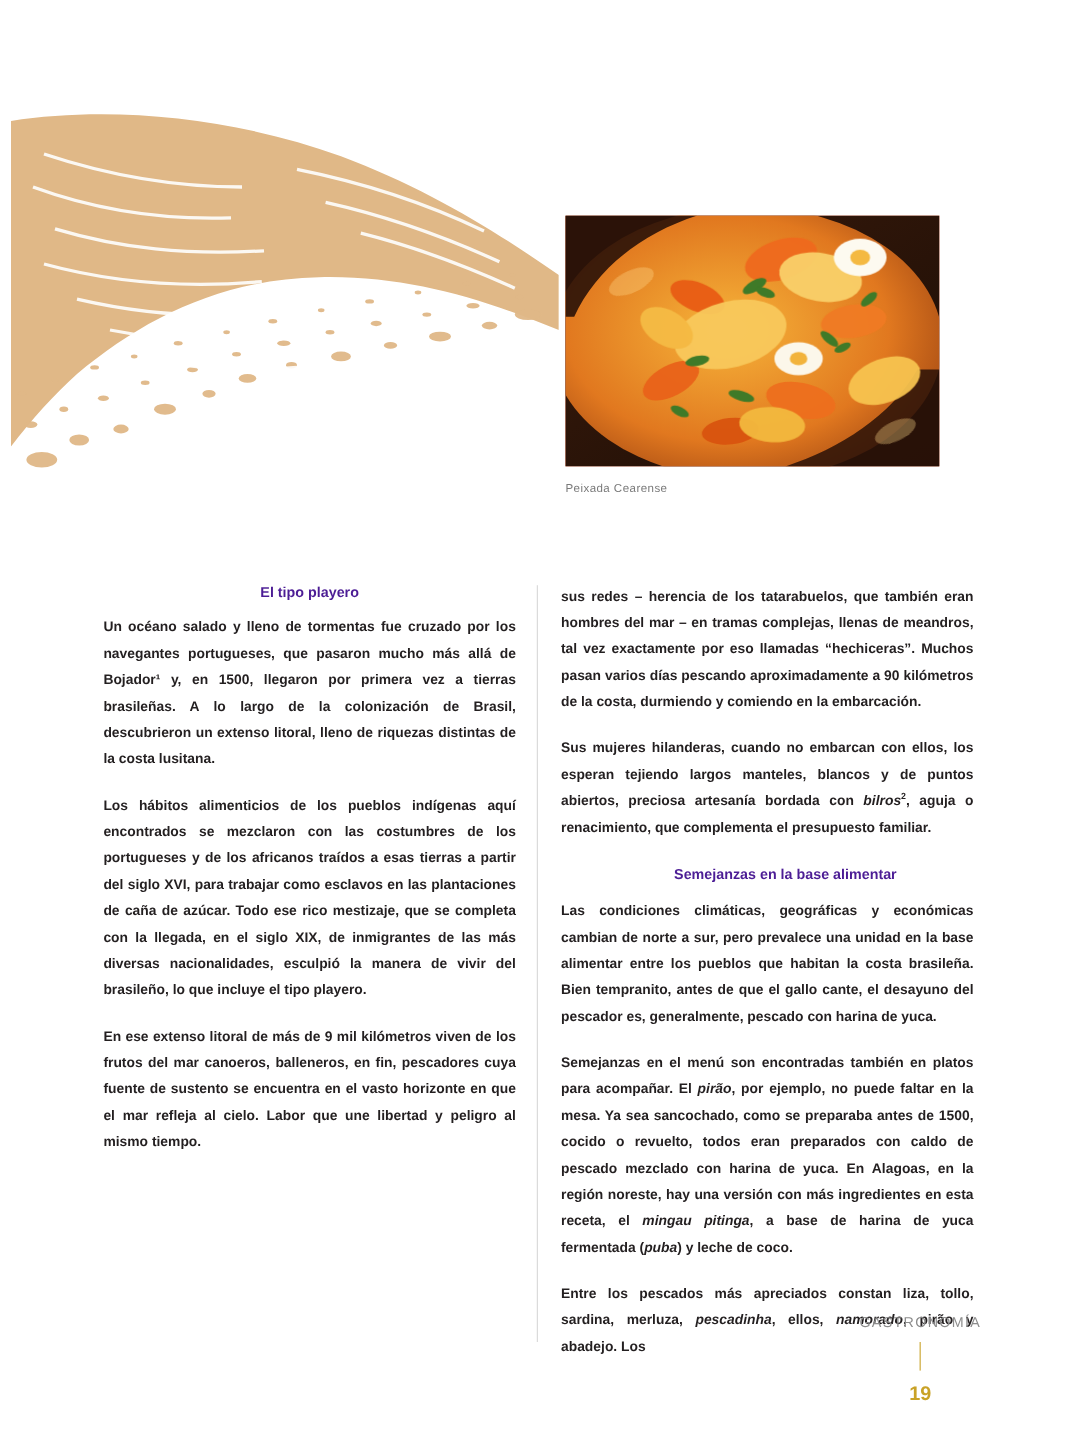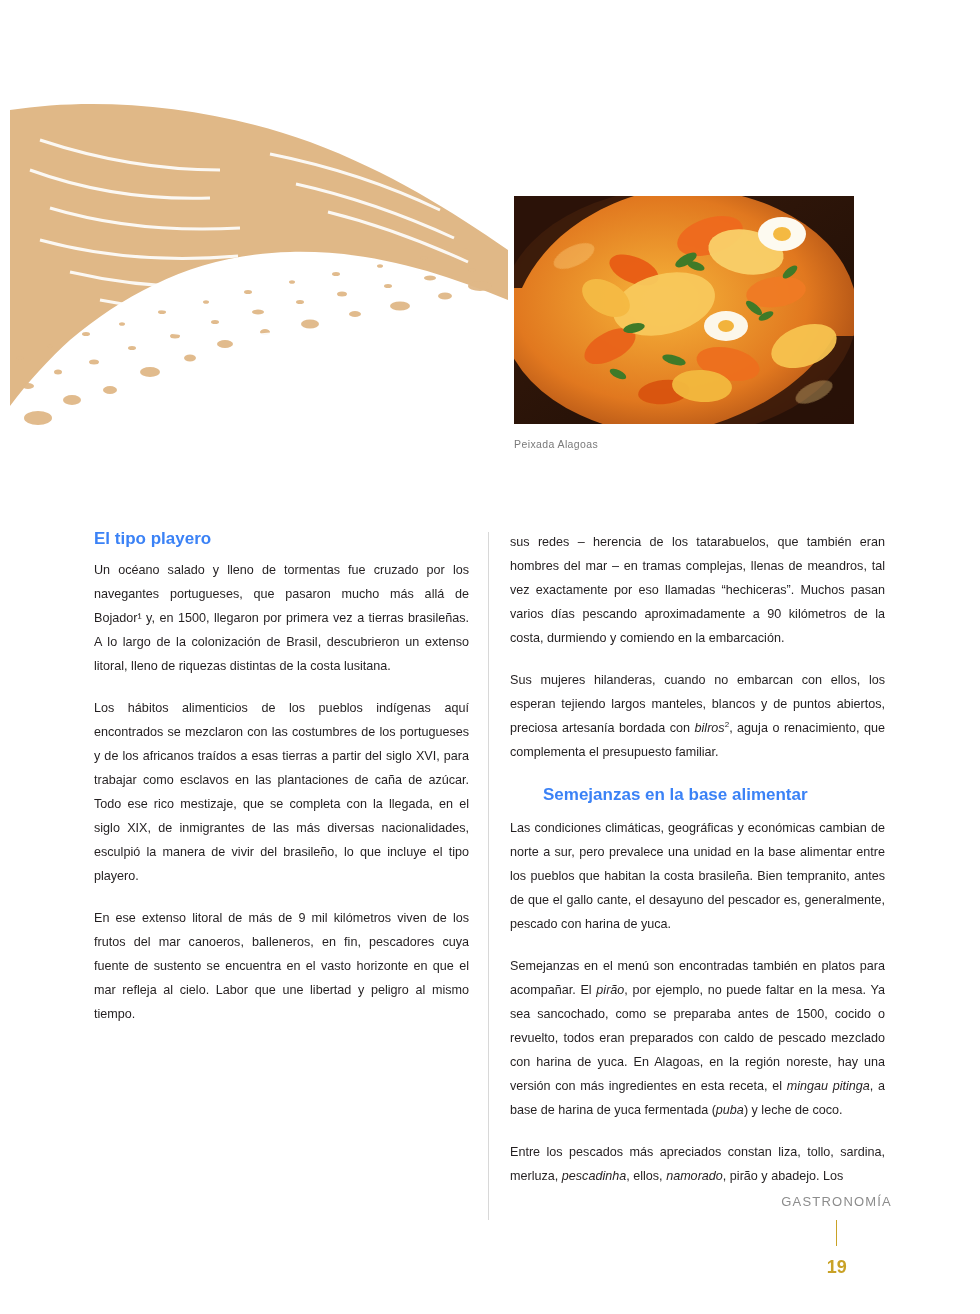--- a/index.html
+++ b/index.html
@@ -80,39 +80,41 @@
   h1.section-title {
     font-size: 20px;
     line-height: 25px;
     color: #c0392b;
     font-weight: normal;
     margin: 0 0 16px 0;
     letter-spacing: 0.3px;
     font-family: "Liberation Sans", sans-serif;
   }
   h2.sub-title {
-    font-size: 17px;
+    font-size: 13px;
     line-height: 18px;
-    color: #3b82f6;
+    color: #4c1d95;
     font-weight: bold;
     margin: 0 0 10px 0;
     font-family: "Liberation Sans", sans-serif;
+    text-align: center;
   }
   h2.sub-title.right-sub {
     margin-top: 22px;
     margin-bottom: 12px;
     margin-left: 33px;
   }
   p.body {
     font-size: 12.6px;
     line-height: 24px;
     color: #231f20;
     margin: 0 0 18px 0;
     text-align: justify;
     font-family: "Liberation Sans", sans-serif;
+    font-weight: bold;
   }
   p.body:last-child { margin-bottom: 0; }
   .it { font-style: italic; margin-top: 16px; }
   sup { font-size: 8px; vertical-align: super; line-height: 0; }
 
   
   .footer {
     position: absolute;
     right: 88px;
     bottom: 36px;
@@ -262,21 +264,21 @@
         <ellipse cx="104" cy="178" rx="9" ry="4" transform="rotate(26 104 178)"></ellipse>
       </g>
 
       <g fill="#ffd98a" opacity="0.35">
         <ellipse cx="60" cy="60" rx="22" ry="10" transform="rotate(-25 60 60)"></ellipse>
         <ellipse cx="300" cy="196" rx="20" ry="9" transform="rotate(-25 300 196)"></ellipse>
       </g>
     </svg>
   </div>
 </div>
-<div class="photo-caption">Peixada Alagoas</div>
+<div class="photo-caption">Peixada Cearense</div>
 
 <div class="columns">
   <div class="col-divider"></div>
 
   <div class="col col-left">
     <h2 class="sub-title">El tipo playero</h2>
     <p class="body">Un océano salado y lleno de tormentas fue cruzado por los navegantes portugueses, que pasaron mucho más allá de Bojador¹ y, en 1500, llegaron por primera vez a tierras brasileñas. A lo largo de la colonización de Brasil, descubrieron un extenso litoral, lleno de riquezas distintas de la costa lusitana.</p>
     <p class="body">Los hábitos alimenticios de los pueblos indígenas aquí encontrados se mezclaron con las costumbres de los portugueses y de los africanos traídos a esas tierras a partir del siglo XVI, para trabajar como esclavos en las plantaciones de caña de azúcar. Todo ese rico mestizaje, que se completa con la llegada, en el siglo XIX, de inmigrantes de las más diversas nacionalidades, esculpió la manera de vivir del brasileño, lo que incluye el tipo playero.</p>
     <p class="body">En ese extenso litoral de más de 9 mil kilómetros viven de los frutos del mar canoeros, balleneros, en fin, pescadores cuya fuente de sustento se encuentra en el vasto horizonte en que el mar refleja al cielo. Labor que une libertad y peligro al mismo tiempo.</p>
   </div>

